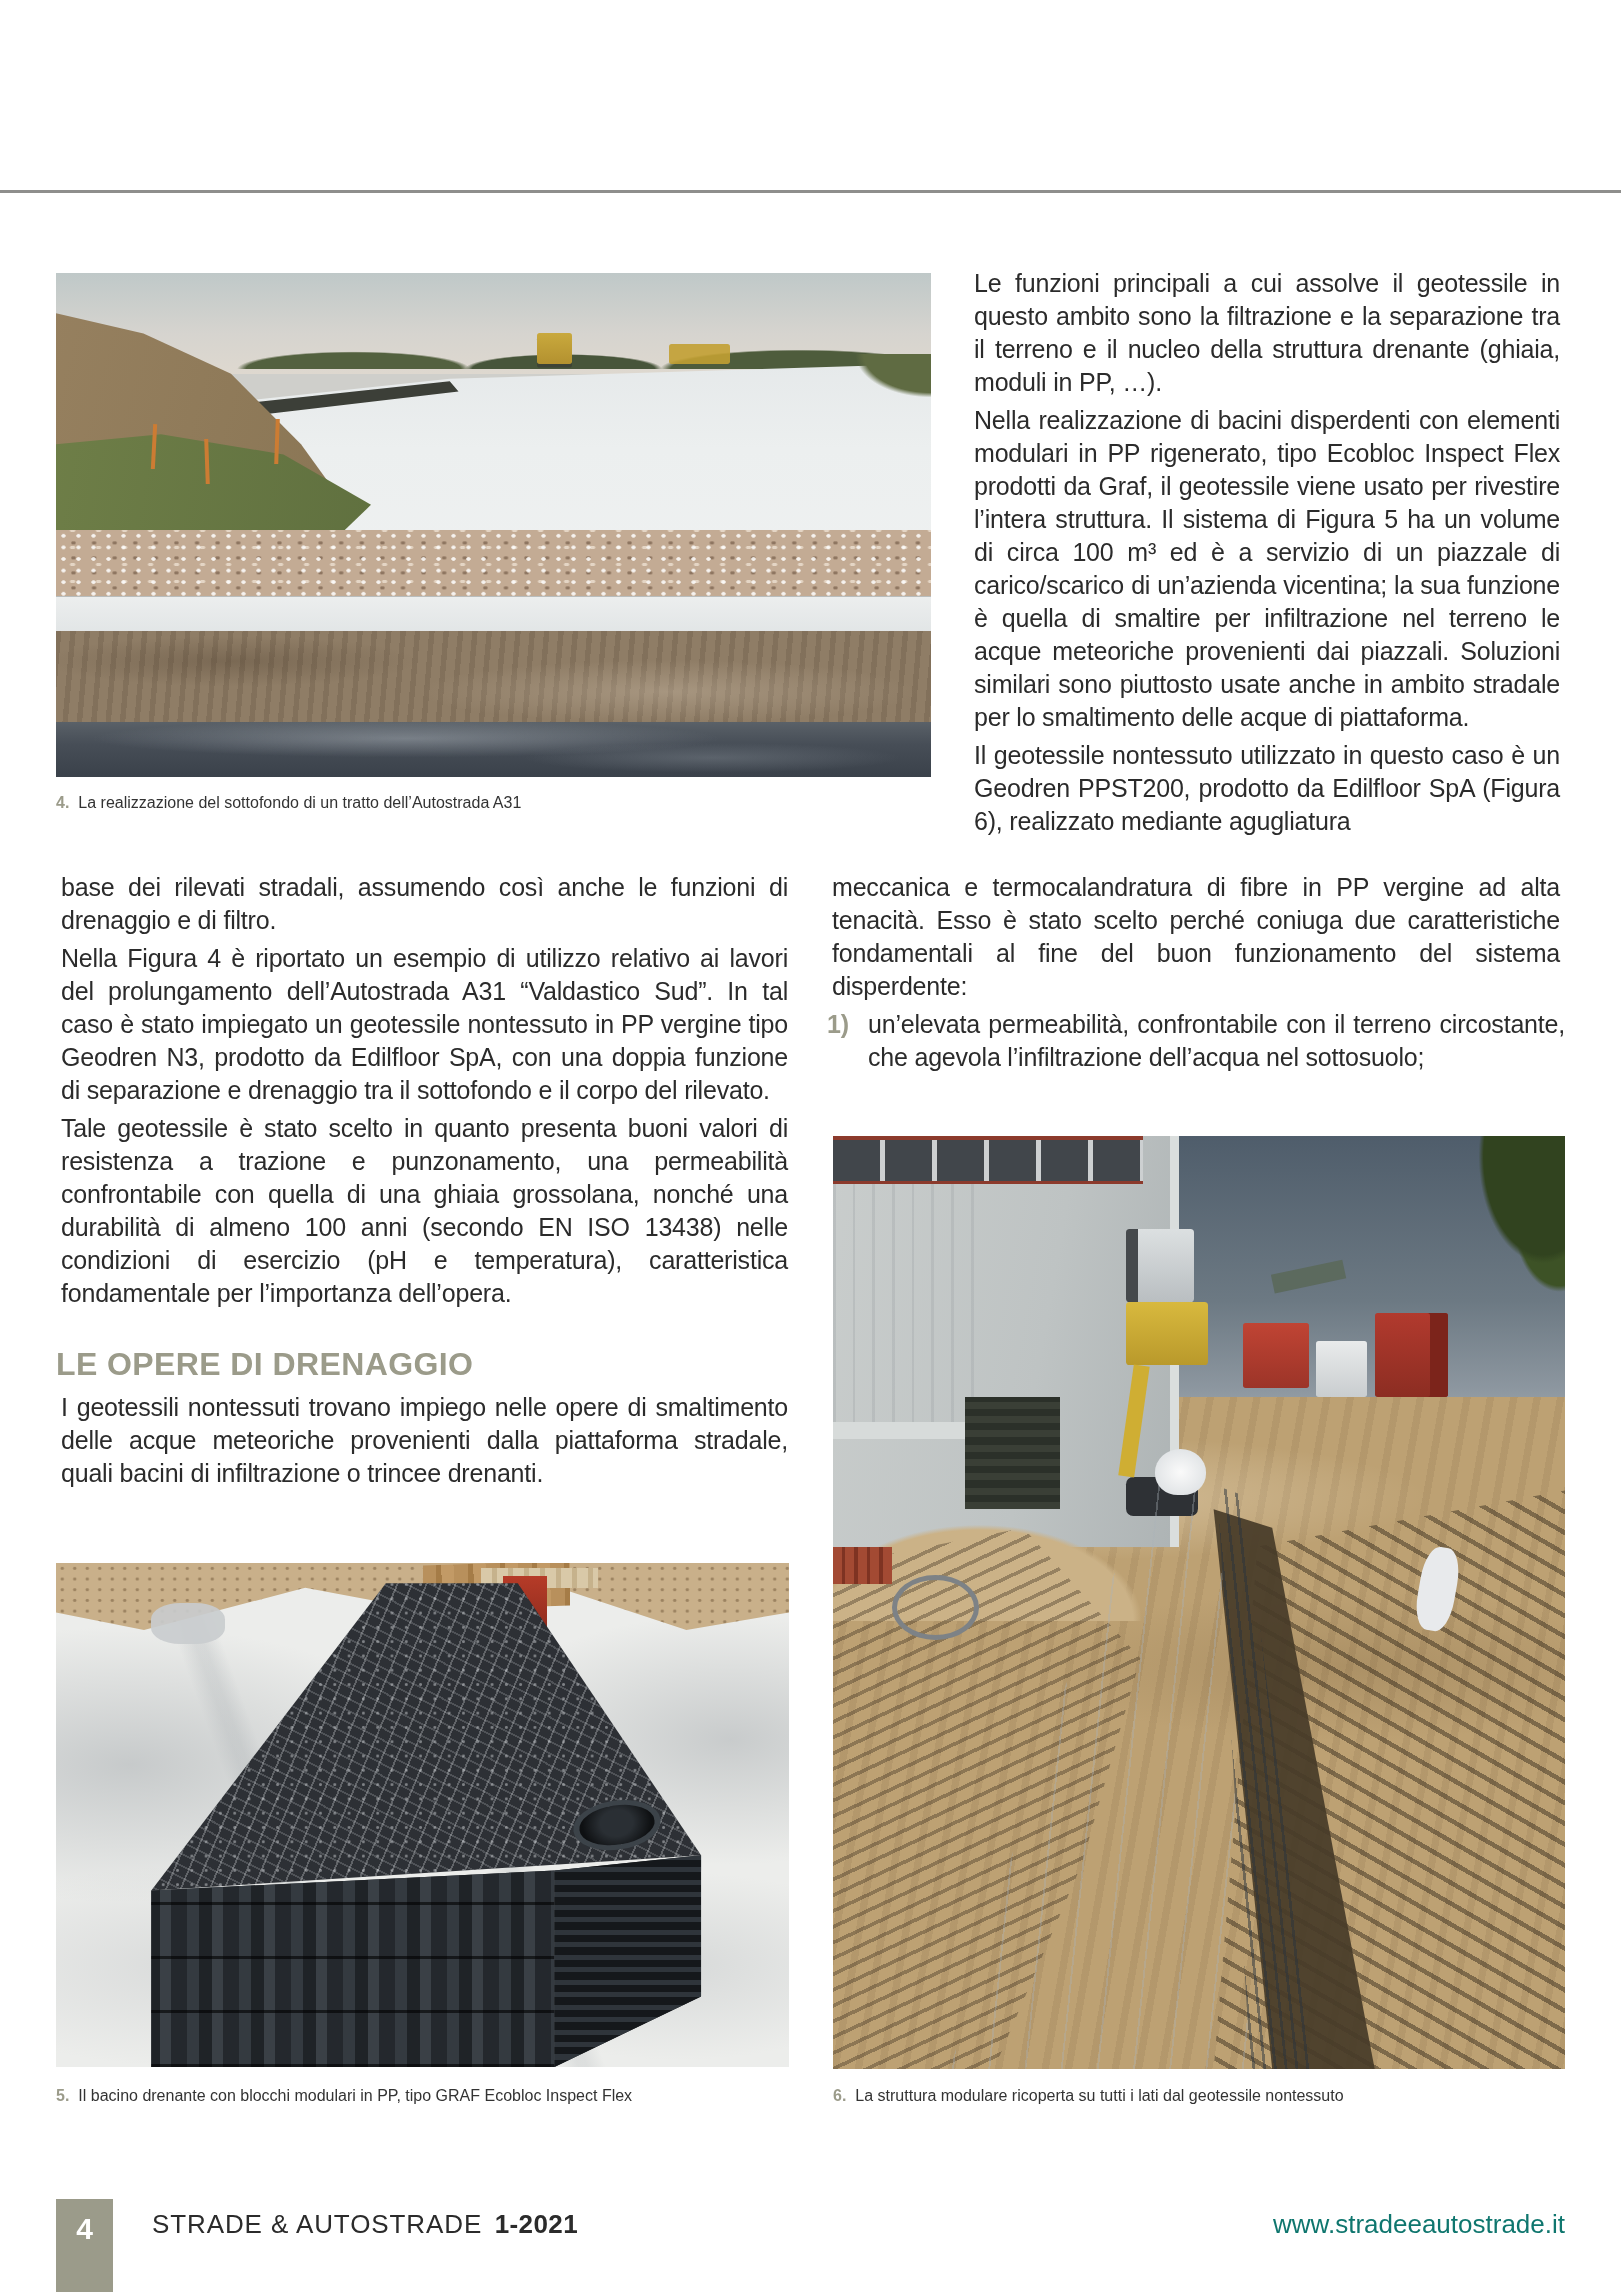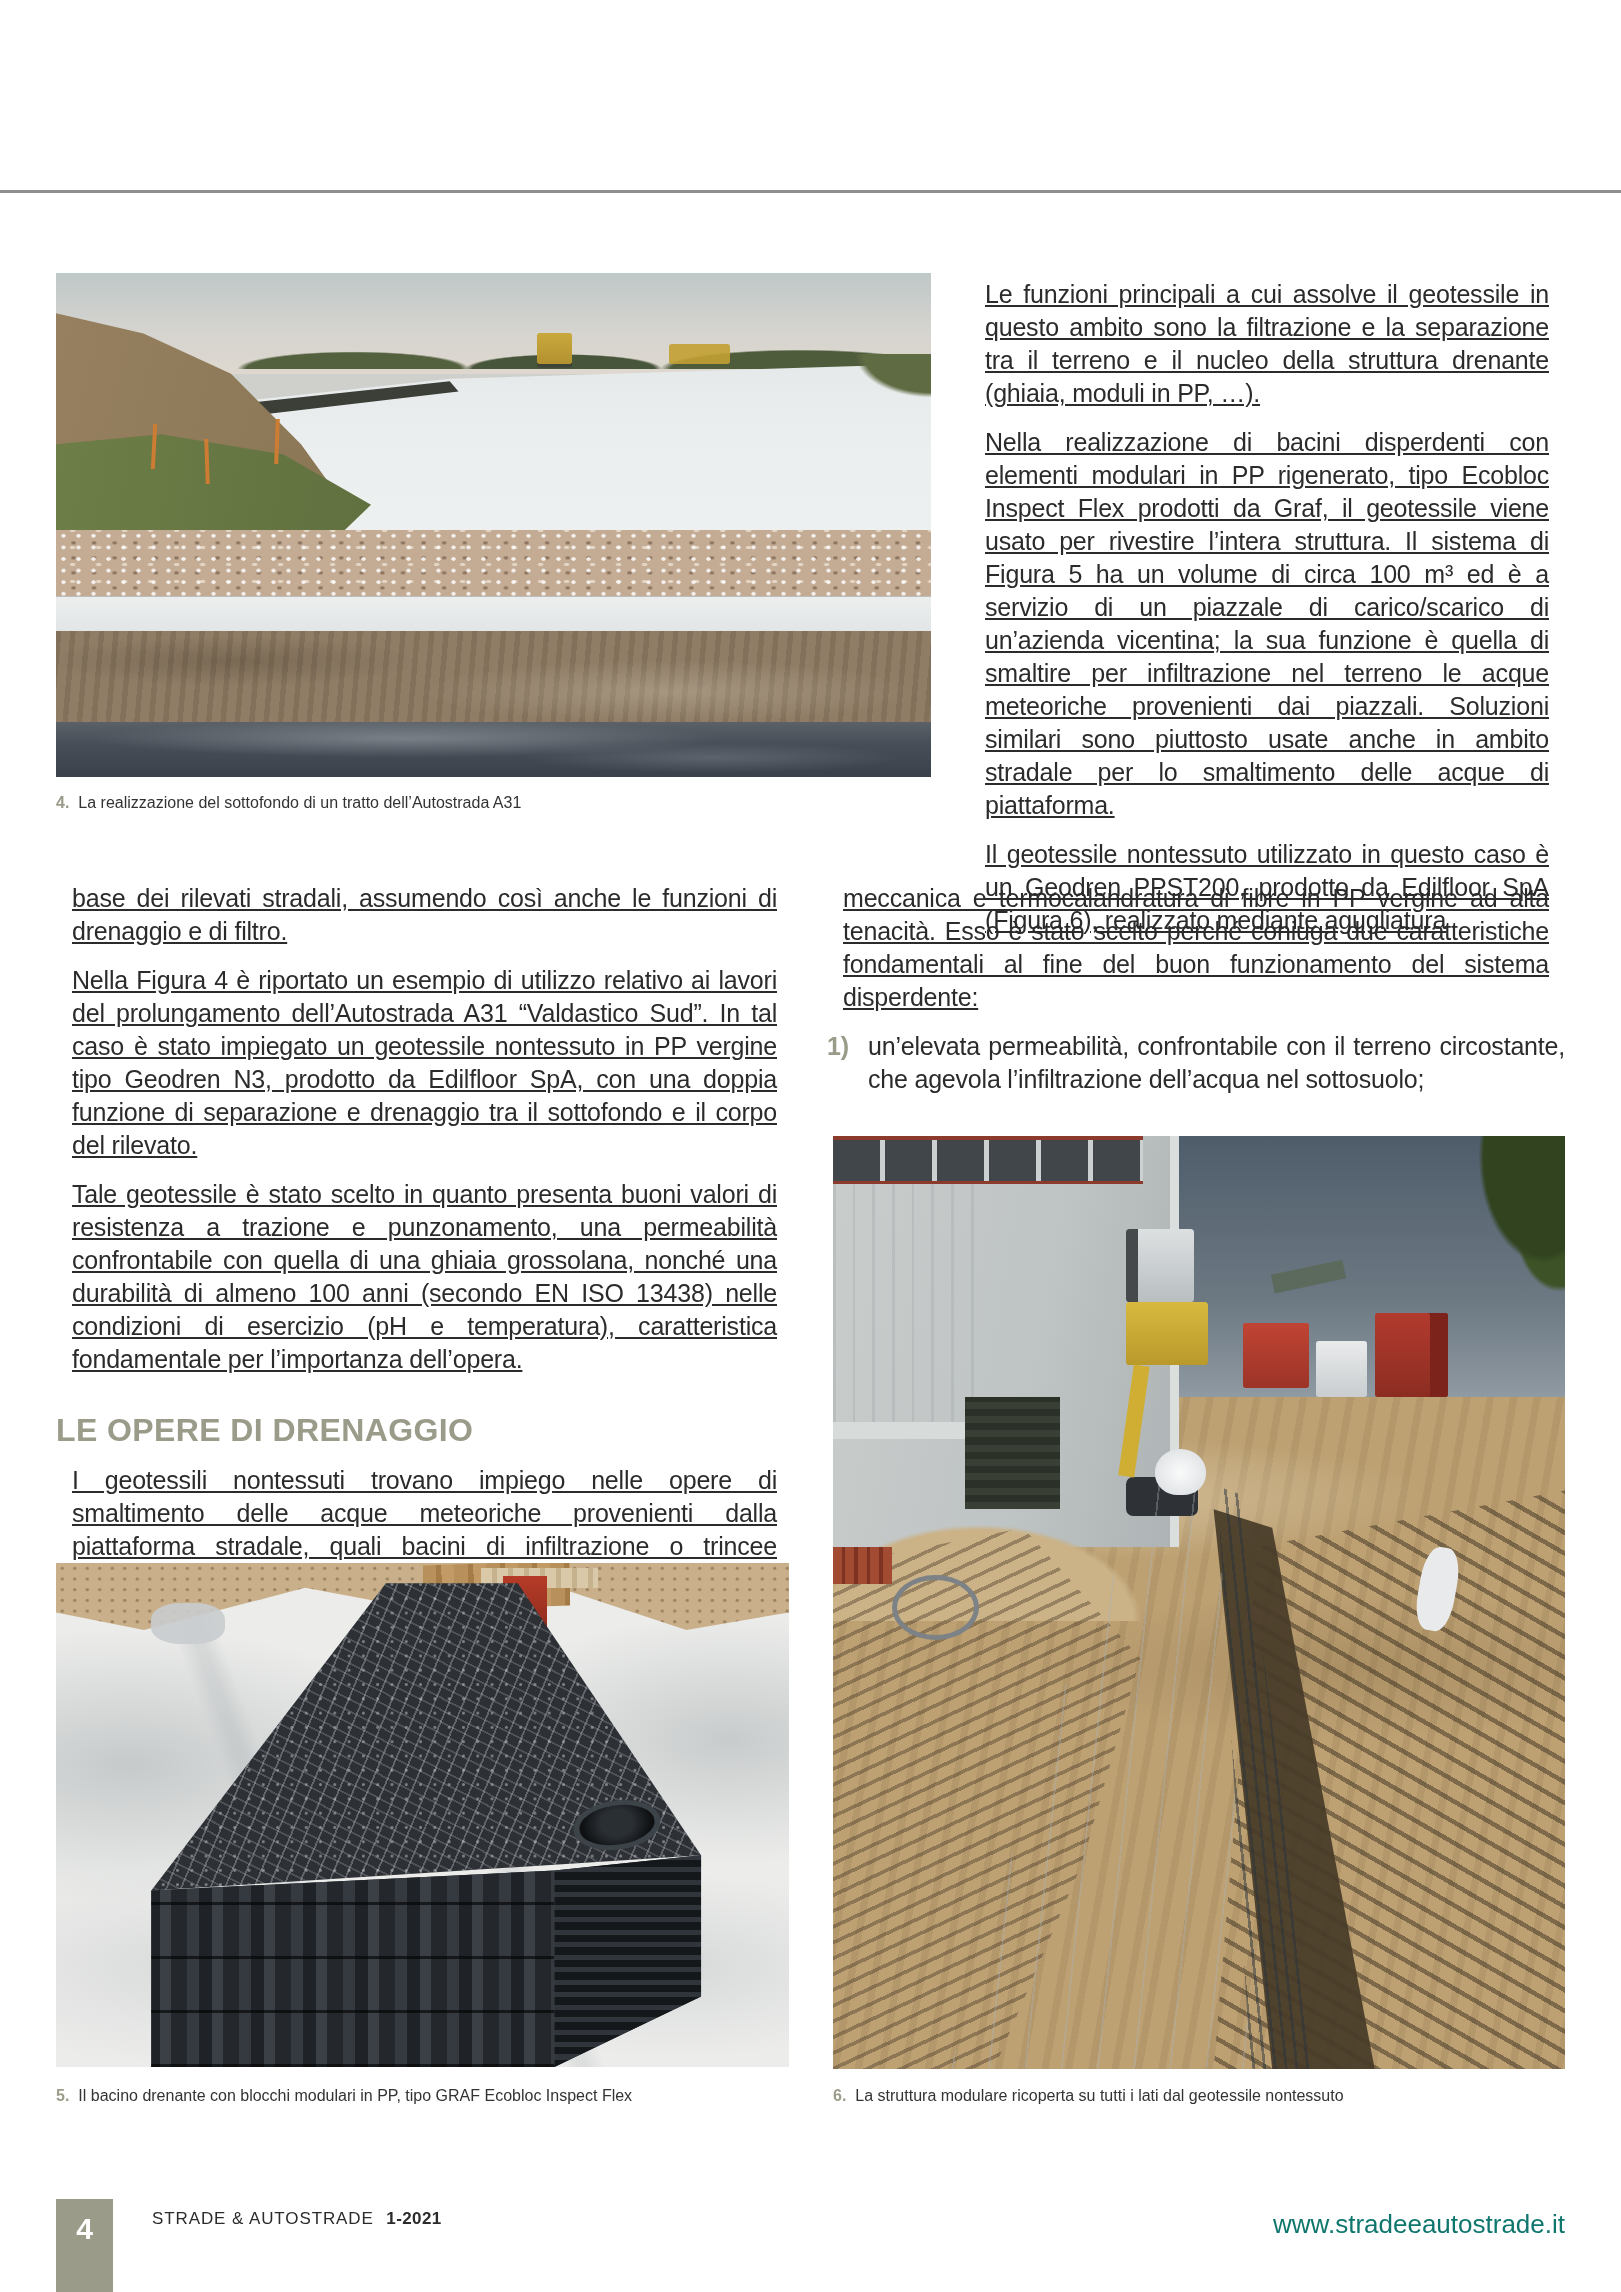--- a/index.html
+++ b/index.html
@@ -11,21 +11,21 @@
   .section-tab{
     position:absolute;left:56px;top:0;width:259px;height:225px;background:#9b9b8a;
     color:#fbfbf8;display:flex;flex-direction:column;justify-content:flex-end;align-items:center;
     padding-bottom:23px;box-sizing:border-box;font-size:39px;line-height:47px;letter-spacing:0.9px;
     z-index:2;
   }
   .top-rule{position:absolute;left:0;top:190px;width:1622px;height:2.7px;background:#8e8e8c;z-index:3;}
 
   
   .textcol{position:absolute;font-size:25px;line-height:33px;text-align:justify;letter-spacing:-0.2px;color:#2b2b2b;}
-  .textcol p{margin:16px;text-decoration:underline;}
+  .textcol p{margin:5px;}
   .subhead{font-size:32px;line-height:36px;font-weight:bold;color:#9b9b8a;letter-spacing:0.4px;margin:36px 0 9px 0;text-align:left;}
   .list-item{display:flex;}
   .list-marker{flex:0 0 41px;color:#9b9b8a;font-weight:bold;}
   .list-text{flex:1;text-align:justify;}
 
   #col-right-top{left:969px;top:262px;width:596px;}
   #col-right-wide{left:827px;top:866px;width:738px;}
   #col-left{left:56px;top:866px;width:737px;}
 
   
@@ -185,21 +185,21 @@
     background:linear-gradient(165deg,#f4f5f6 0%,#eceef0 45%,#dfe3e6 75%,#d2d7db 100%);
     background-image:repeating-linear-gradient(96deg,rgba(170,178,184,.35) 0 1.8px,transparent 1.8px 36px);}
   .f6-bundle{left:44%;top:33.5%;width:7%;height:5%;background:radial-gradient(#fafafa,#d8dcdf);border-radius:50% 50% 45% 45%;}
   .f6-whitesack{left:80%;top:44%;width:5%;height:9%;background:#e8eaec;border-radius:40%;transform:rotate(10deg);}
   .f6-pipes{left:8%;top:47%;width:12%;height:7%;border:5.4px solid #7d8286;border-radius:50%;box-sizing:border-box;background:transparent;}
   .f6-bricks{left:0;top:44%;width:8%;height:4%;background:repeating-linear-gradient(90deg,#a34a33 0 9px,#7e3322 9px 12.5px);}
 
   
   .page-box{position:absolute;left:56px;top:2199px;width:57px;height:94px;background:#9b9b8a;color:#ffffff;
     font-size:30px;font-weight:bold;text-align:center;padding-top:12.5px;box-sizing:border-box;}
-  .footer-mag{position:absolute;left:152px;top:2209px;font-size:17px;letter-spacing:0.9px;color:#2b2b2b;}
+  .footer-mag{position:absolute;left:152px;top:2209px;font-size:26px;letter-spacing:0.9px;color:#2b2b2b;}
   .footer-mag .issue{font-weight:bold;margin-left:12.5px;letter-spacing:0.4px;}
   .footer-url{position:absolute;right:57px;top:2209px;font-size:26px;color:#0f766e;text-decoration:none;cursor:pointer;}
 </style>
 </head>
 <body>
 
 <div class="page">
 
   <div class="top-rule"></div>
 

